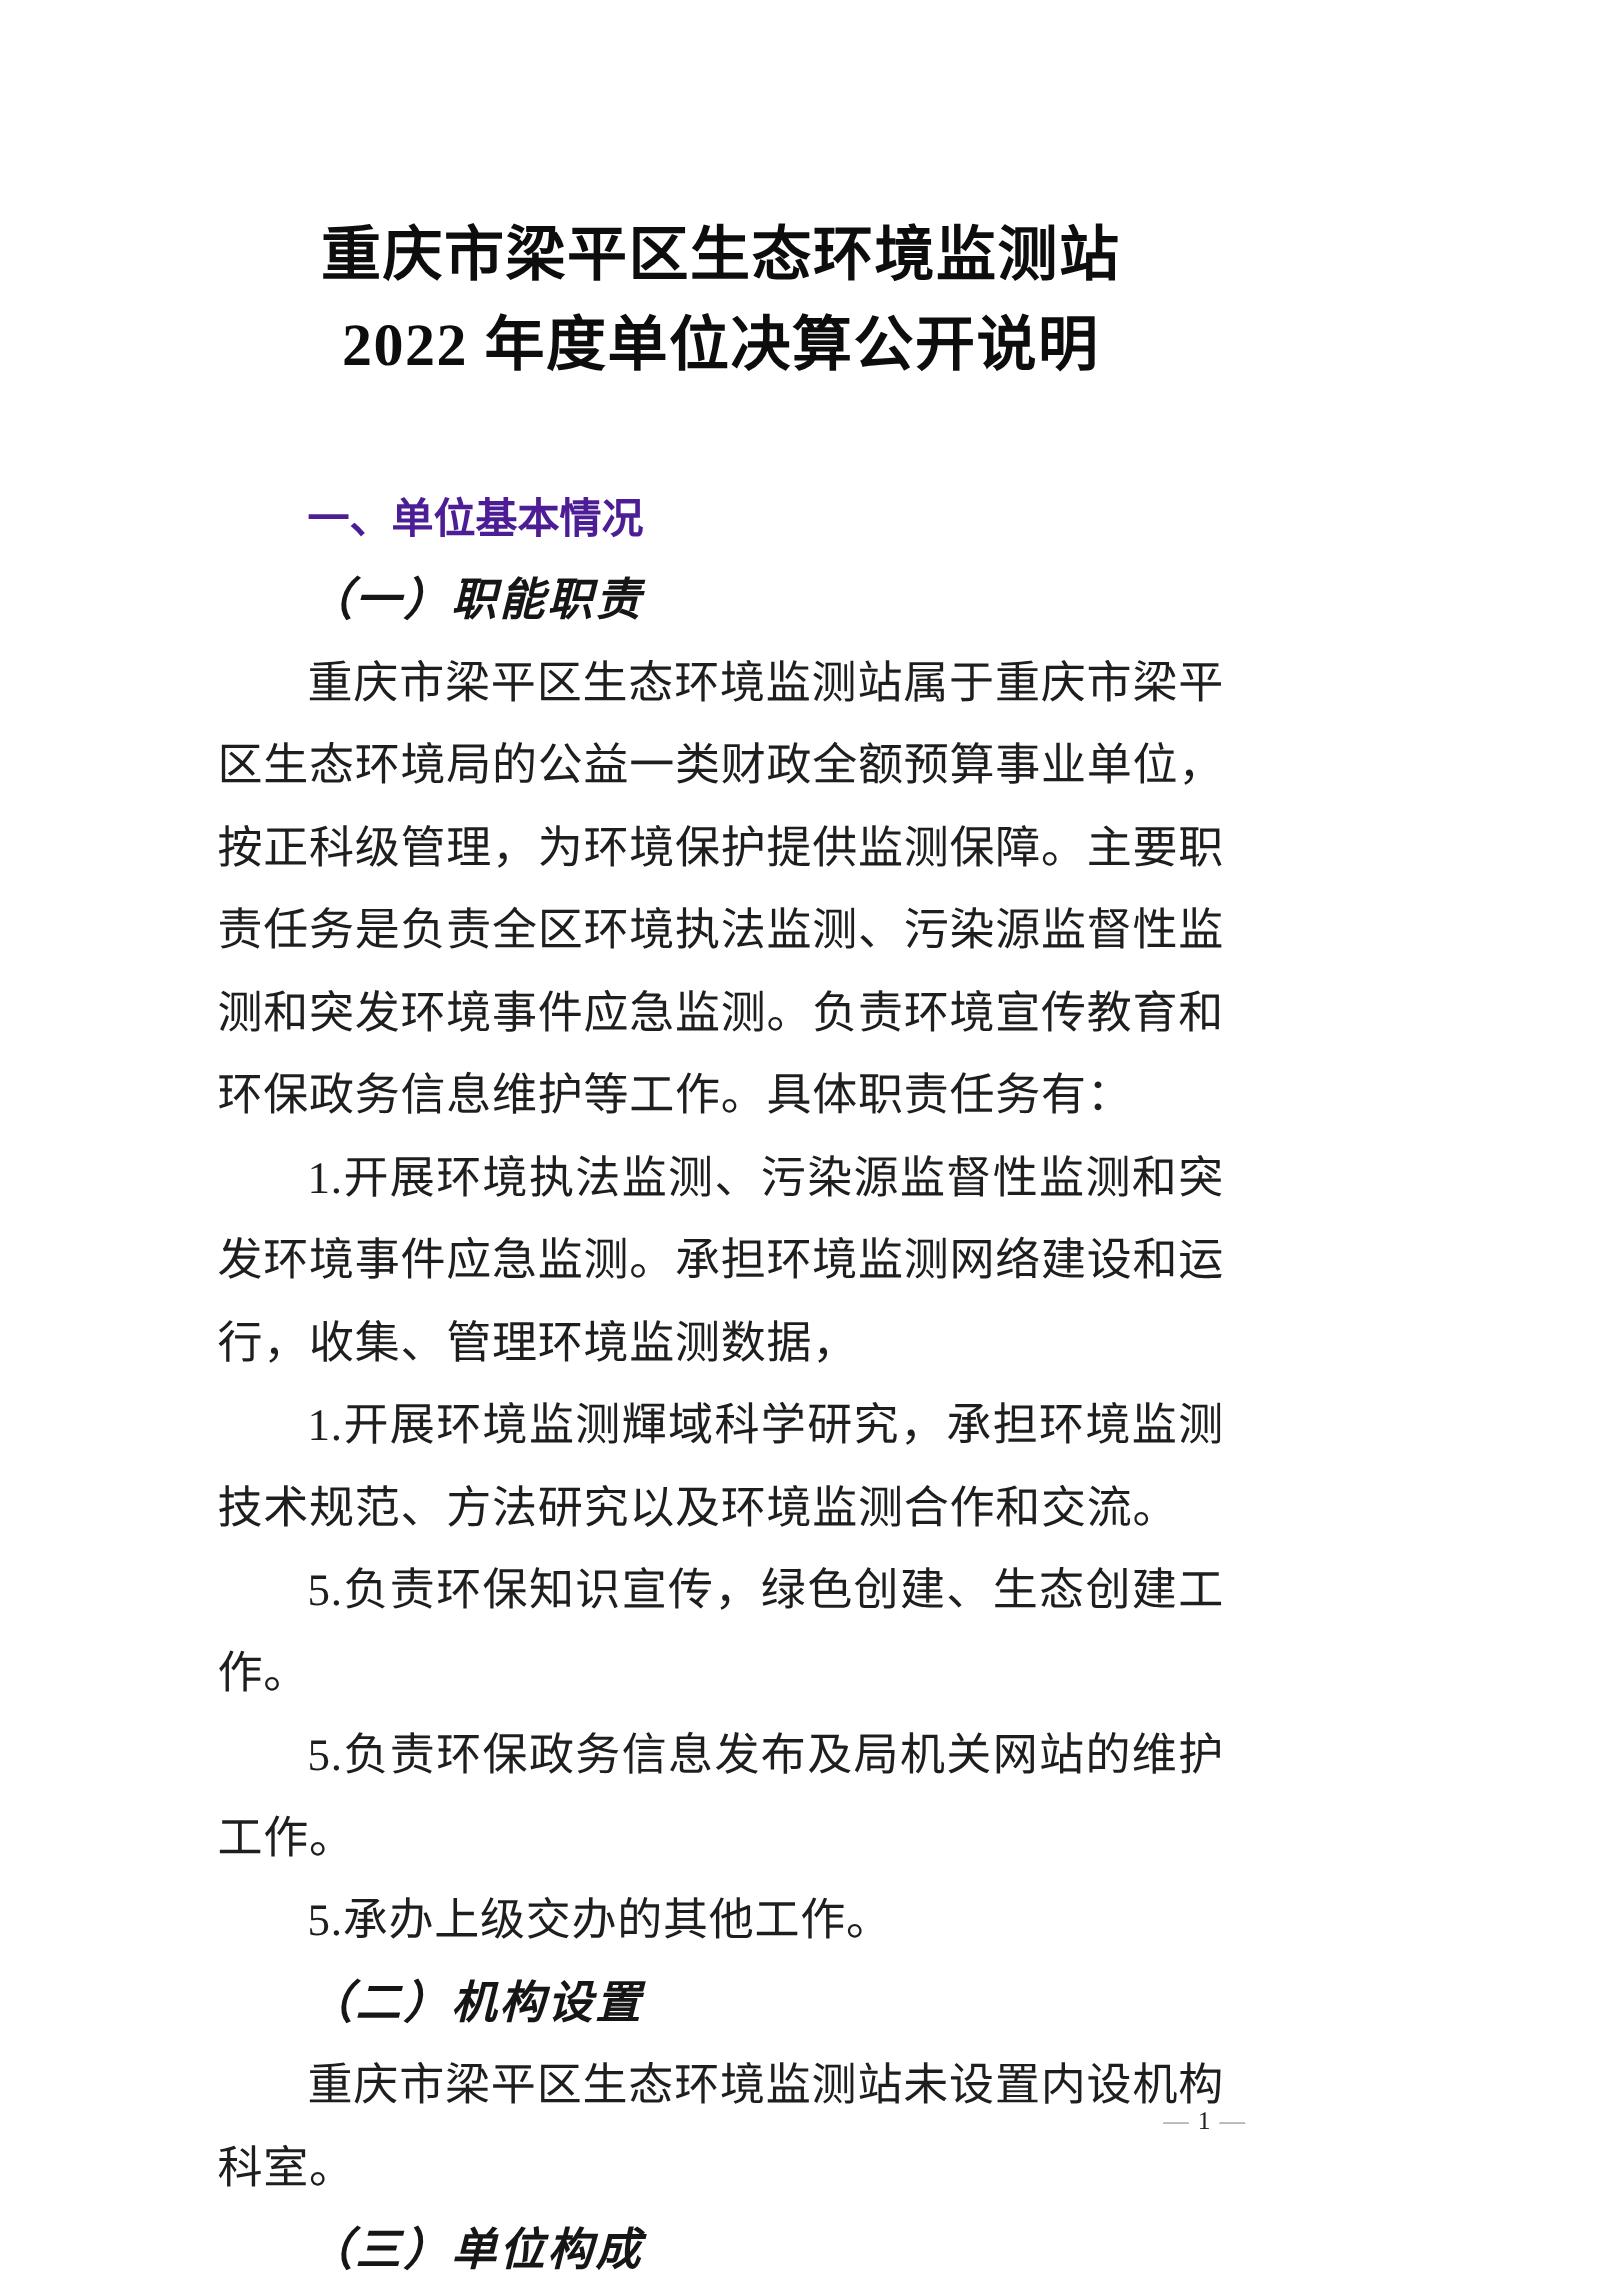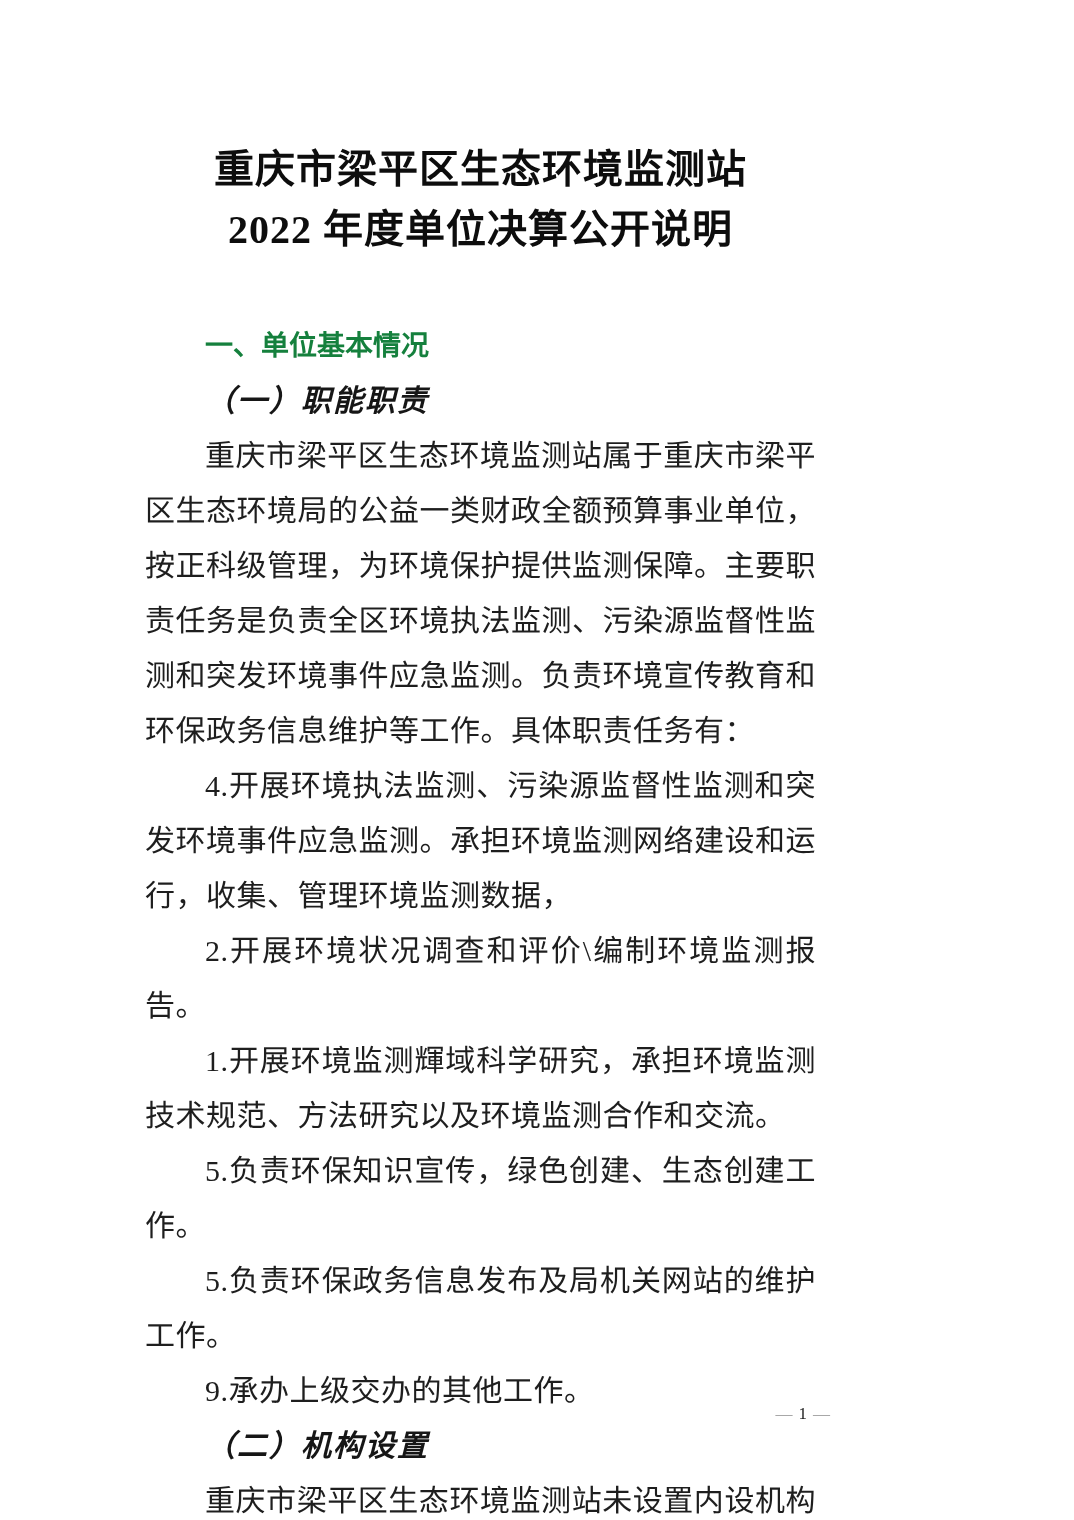--- a/index.html
+++ b/index.html
@@ -28,21 +28,21 @@
     color: #0d0d0d;
     font-family: "Liberation Serif", serif;
   }
   .section-heading {
     margin-top: 58px;
     font-family: "Liberation Sans", sans-serif;
     font-weight: 700;
     font-size: 28px;
     line-height: 55px;
     text-indent: 60px;
-    color: #15803d;
+    color: #4c1d95;
   }
   .sub-heading {
     font-size: 30px;
     line-height: 55px;
     text-indent: 60px;
     font-weight: 600;
     letter-spacing: 2px;
     color: #161616;
     font-style: italic;
   }
@@ -84,26 +84,25 @@
       <div>重庆市梁平区生态环境监测站</div>
       <div>2022 年度单位决算公开说明</div>
     </div>
 
     <div class="section-heading">一、单位基本情况</div>
 
     <div class="sub-heading">（一）职能职责</div>
 
     <p class="para">重庆市梁平区生态环境监测站属于重庆市梁平区生态环境局的公益一类财政全额预算事业单位，按正科级管理，为环境保护提供监测保障。主要职责任务是负责全区环境执法监测、污染源监督性监测和突发环境事件应急监测。负责环境宣传教育和环保政务信息维护等工作。具体职责任务有：</p>
 
-    <p class="para">4.开展环境执法监测、污染源监督性监测和突发环境事件应急监测。承担环境监测网络建设和运行，收集、管理环境监测数据，</p>
-    <p class="para">2.开展环境状况调查和评价\编制环境监测报告。</p>
+    <p class="para">1.开展环境执法监测、污染源监督性监测和突发环境事件应急监测。承担环境监测网络建设和运行，收集、管理环境监测数据，</p>
     <p class="para">1.开展环境监测輝域科学研究，承担环境监测技术规范、方法研究以及环境监测合作和交流。</p>
     <p class="para">5.负责环保知识宣传，绿色创建、生态创建工作。</p>
     <p class="para">5.负责环保政务信息发布及局机关网站的维护工作。</p>
-    <p class="para">9.承办上级交办的其他工作。</p>
+    <p class="para">5.承办上级交办的其他工作。</p>
 
     <div class="sub-heading">（二）机构设置</div>
 
     <p class="para">重庆市梁平区生态环境监测站未设置内设机构科室。</p>
 
     <div class="sub-heading">（三）单位构成</div>
 
   </div>
 
   <div class="page-number">

